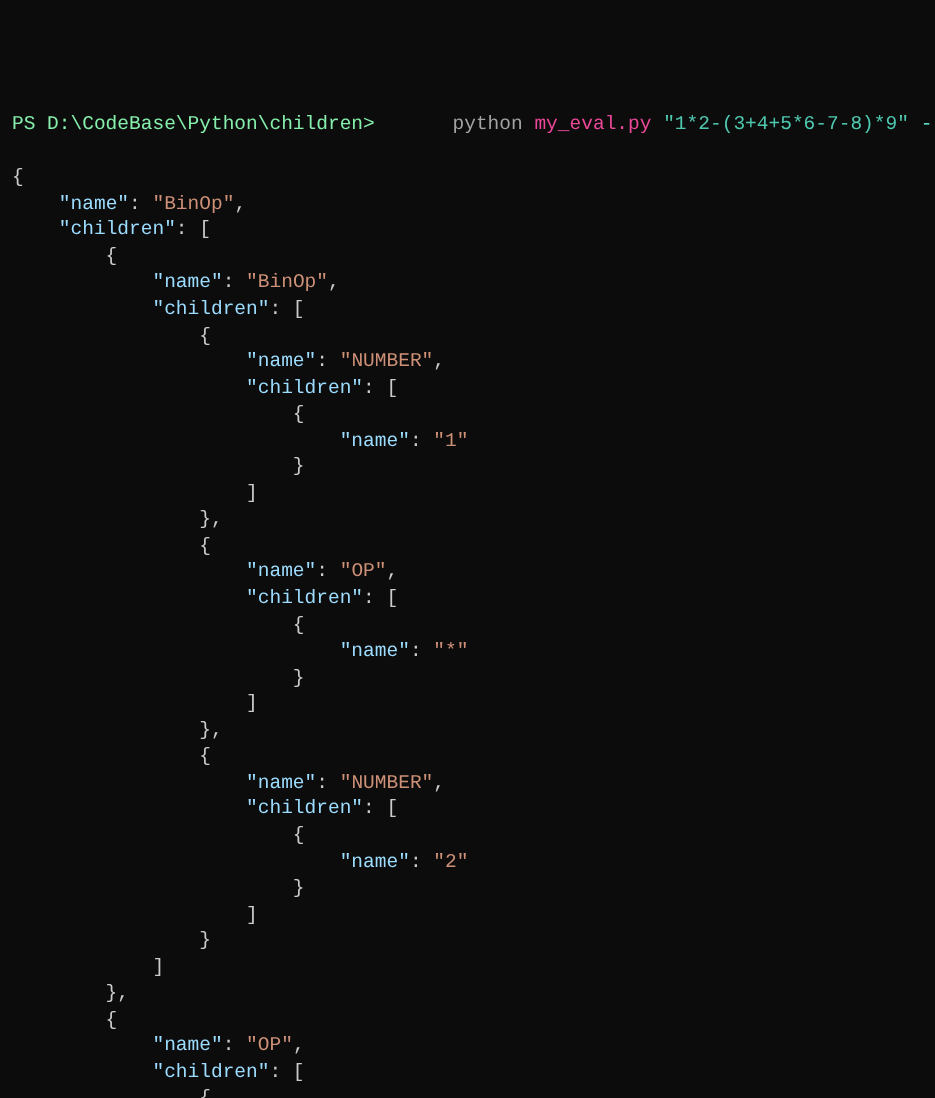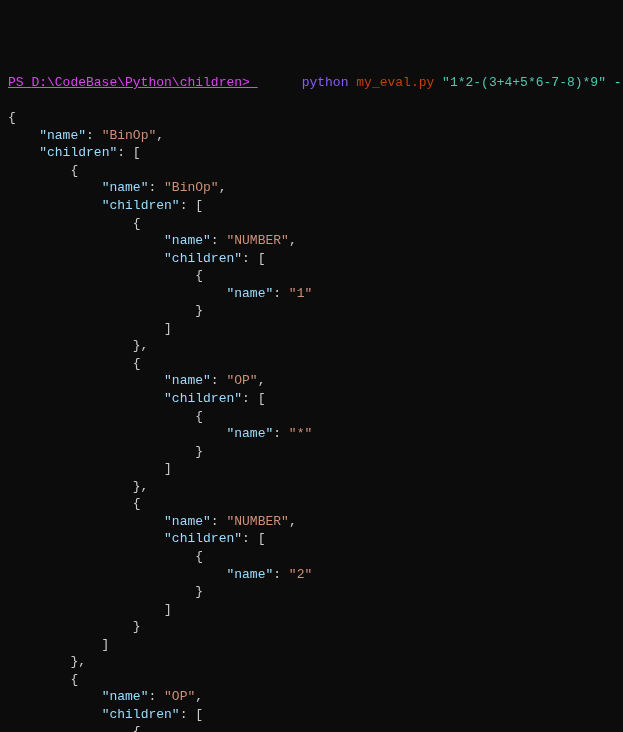--- a/index.html
+++ b/index.html
@@ -9,23 +9,23 @@
       font-family: 'Consolas', 'Courier New', monospace;
       font-size: 13px;
       line-height: 1.35;
       padding: 4px 8px;
       width: 623px;
       height: 732px;
       overflow: hidden;
       white-space: pre;
     }
     .prompt-line { margin-bottom: 0; }
-    .ps-prompt { color: #d946ef; text-decoration: underline; }
-    .py-cmd { color: #8b5cf6; padding-left: 44px; }
-    .script-name { color: #c2410c; text-align: right; }
+    .ps-prompt { color: #86efac; }
+    .py-cmd { color: #a3a3a3; padding-left: 44px; }
+    .script-name { color: #ec4899; text-align: right; }
     .arg-str { color: #4ec9b0; }
     .flag { color: #5eead4; }
     .json-key { color: #9cdcfe; }
     .json-str { color: #ce9178; }
     .output { color: #cccccc; }
   </style>
 </head>
 <body>
 
 

